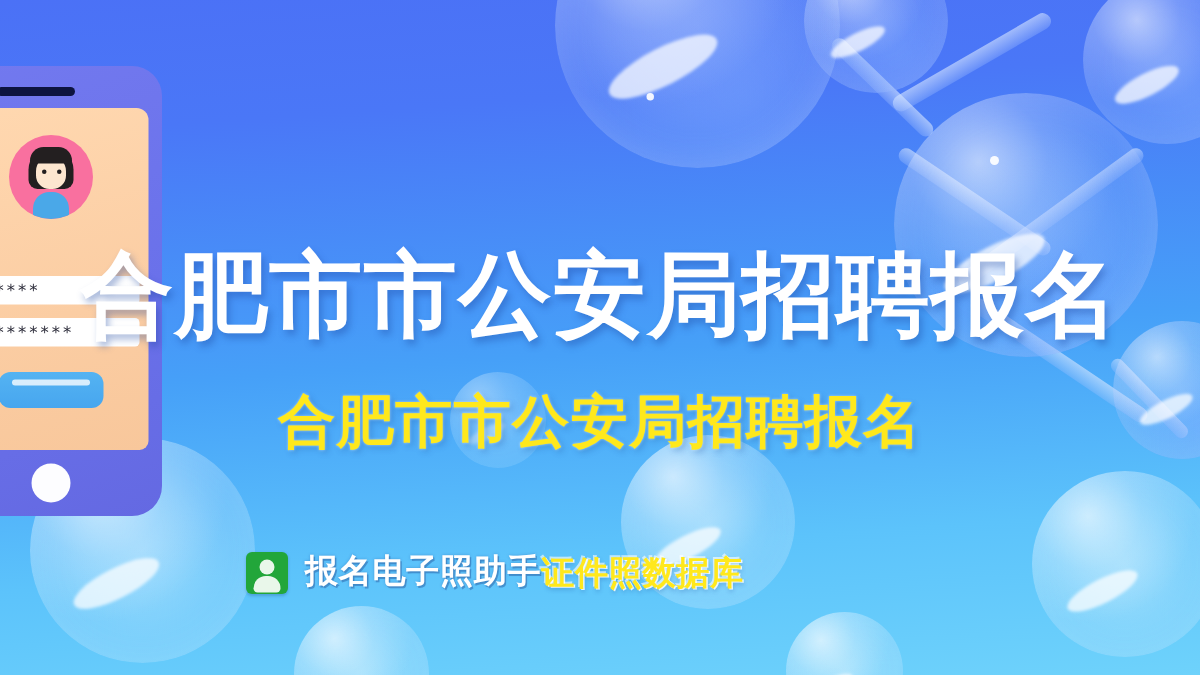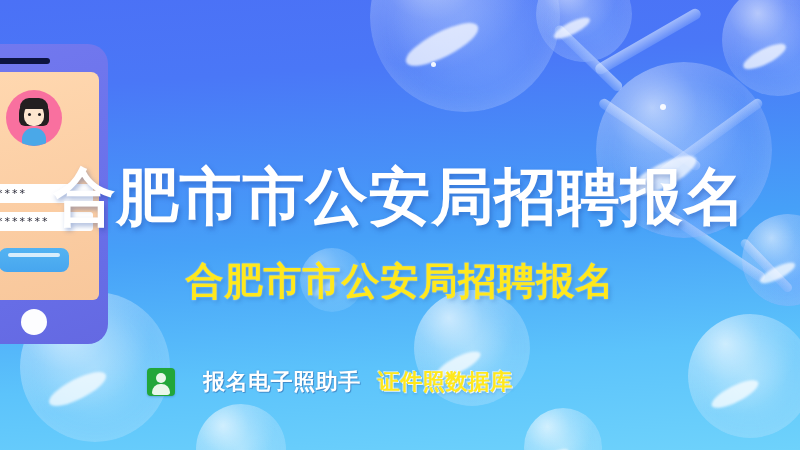--- a/index.html
+++ b/index.html
@@ -129,21 +129,21 @@
     font-size:38px; font-weight:bold;
     color:#ffe81c;
     letter-spacing:1px;
     line-height:1;
     text-shadow:0 0 2px rgba(255,255,255,.55), 2px 2px 4px rgba(30,80,160,.30);
     font-family:"DejaVu Sans","Liberation Sans",sans-serif;
   }
 
   .footer{
     position:absolute; top:368px; left:0; width:660px;
-    display:flex; align-items:center; justify-content:center; gap:28px;
+    display:flex; align-items:center; justify-content:center; gap:11px;
   }
   .footer-icon{
     width:28px; height:28px; border-radius:4px;
     background:#22a63a;
     position:relative; flex:0 0 auto;
     box-shadow:0 1px 2px rgba(20,60,120,.25);
   }
   .footer-icon .fi-head{
     position:absolute; left:50%; top:5px; transform:translateX(-50%);
     width:10px; height:10px; border-radius:50%;

